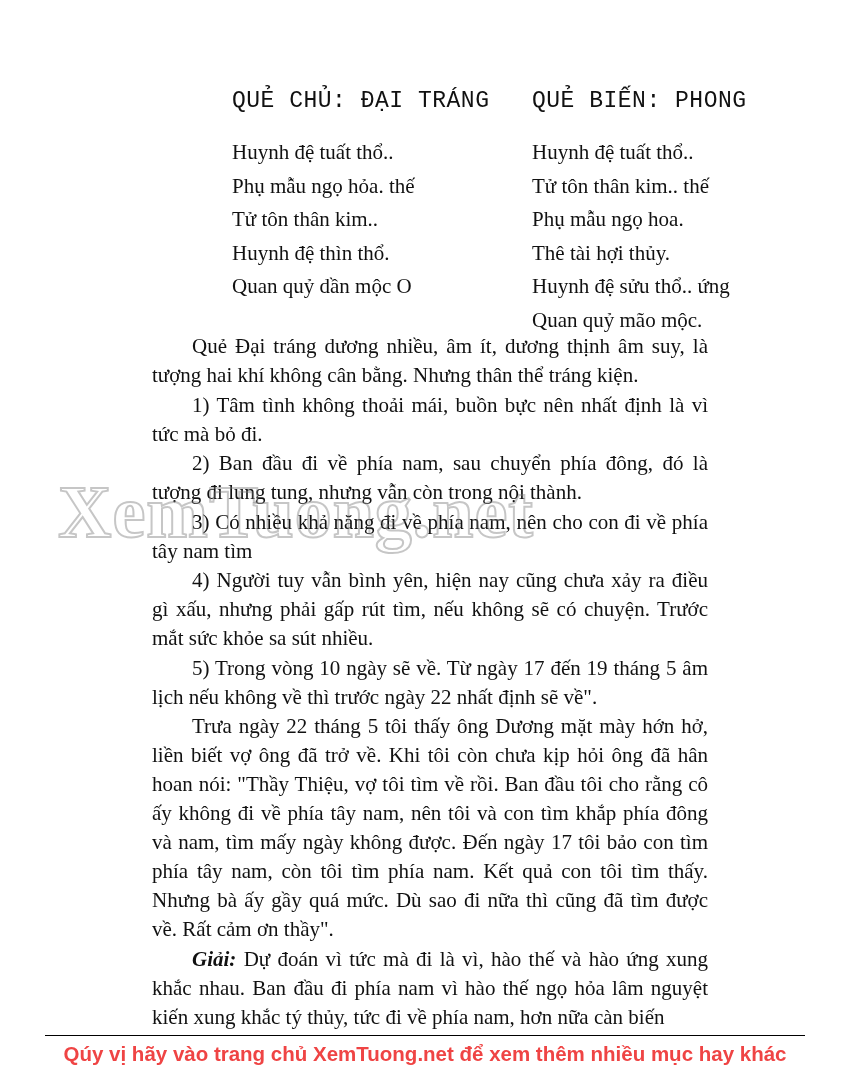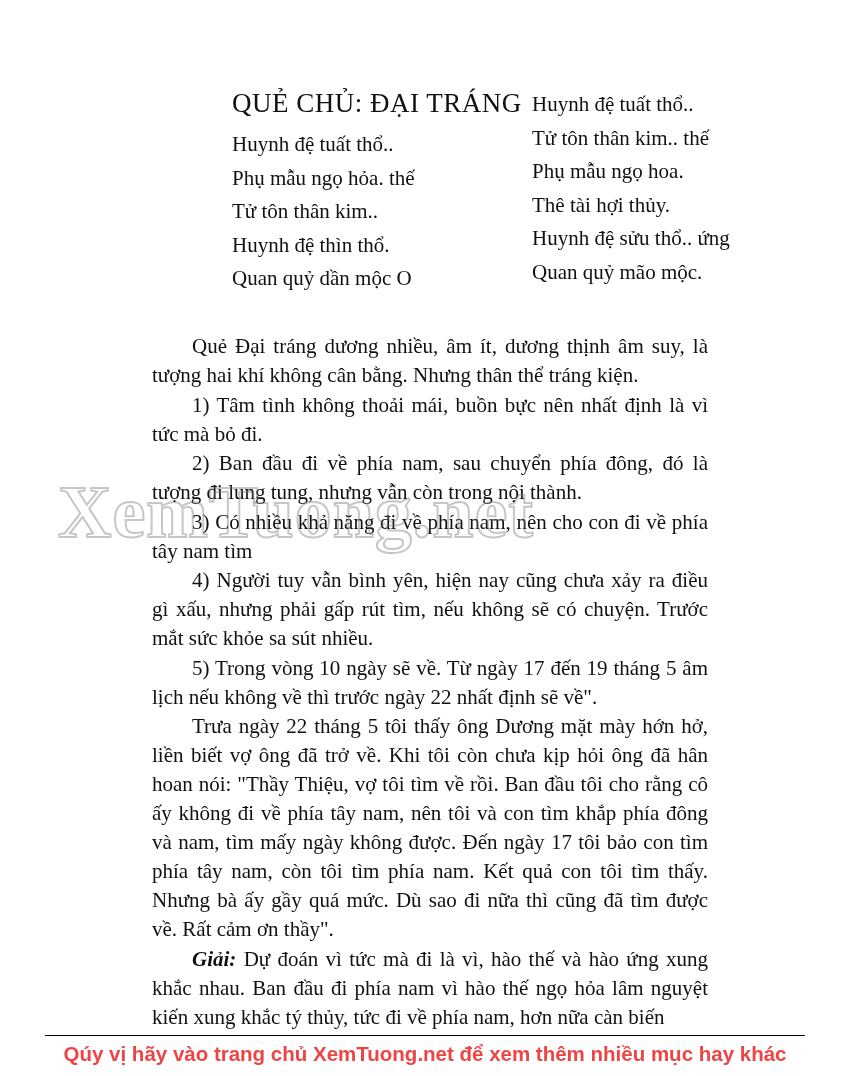--- a/index.html
+++ b/index.html
@@ -53,24 +53,24 @@
     display: flex;
     padding-left: 232px;
   }
   .hex-col {
     width: 300px;
   }
   .hex-col.right {
     width: 290px;
   }
   .hex-title {
-    font-size: 27px;
-    font-family: Liberation Serif, serif;
+    font-size: 23px;
+    font-family: Liberation Mono, monospace;
     letter-spacing: 0.5px;
-    margin-bottom: 9px;
+    margin-bottom: 22px;
     white-space: nowrap;
   }
   .hex-line {
     font-size: 21px;
     line-height: 33.5px;
     white-space: nowrap;
   }
 
   
   .body-text {
@@ -130,20 +130,21 @@
       <div class="hex-col">
         <div class="hex-title">QUẺ CHỦ: ĐẠI TRÁNG</div>
         <div class="hex-line">Huynh đệ tuất thổ..</div>
         <div class="hex-line">Phụ mẫu ngọ hỏa. thế</div>
         <div class="hex-line">Tử tôn thân kim..</div>
         <div class="hex-line">Huynh đệ thìn thổ.</div>
         <div class="hex-line">Quan quỷ dần mộc O</div>
       </div>
 
       <div class="hex-col right">
+        <div class="hex-title">QUẺ BIẾN: PHONG</div>
         <div class="hex-line">Huynh đệ tuất thổ..</div>
         <div class="hex-line">Tử tôn thân kim.. thế</div>
         <div class="hex-line">Phụ mẫu ngọ hoa.</div>
         <div class="hex-line">Thê tài hợi thủy.</div>
         <div class="hex-line">Huynh đệ sửu thổ.. ứng</div>
         <div class="hex-line">Quan quỷ mão mộc.</div>
       </div>
 
     </div>
   </div>

